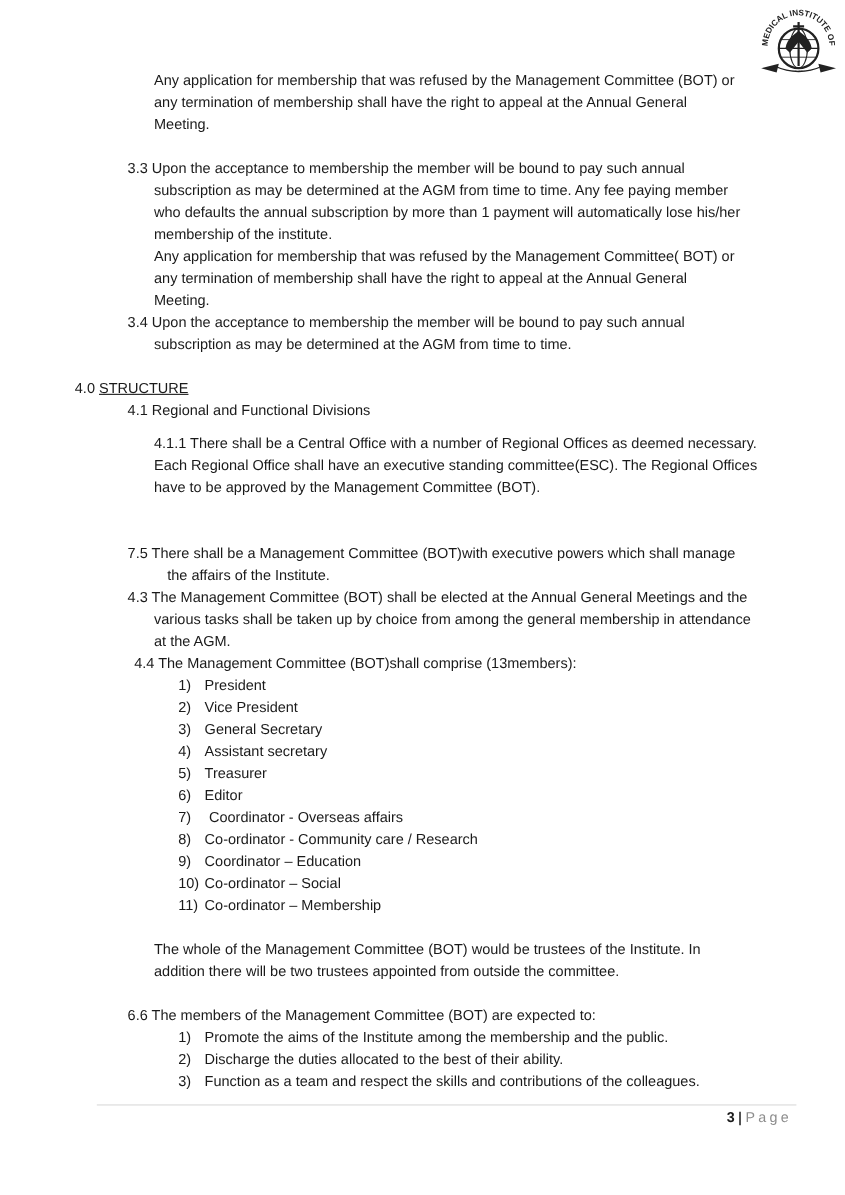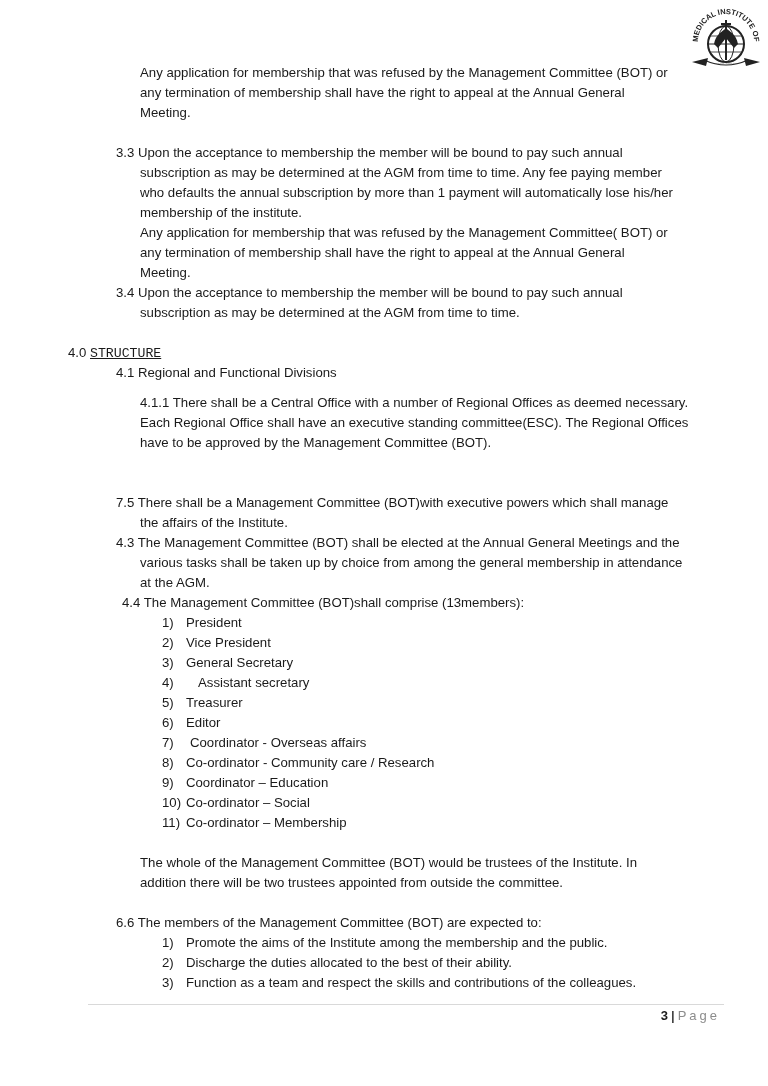--- a/index.html
+++ b/index.html
@@ -1,20 +1,20 @@
 <!DOCTYPE html>
 <html><head>
   <meta charset="utf-8">
   <style>
     html, body { margin: 0; padding: 0; background: #ffffff; }
     body { width: 768px; height: 1086px; position: relative; overflow: hidden;
            font-family: "Liberation Sans", sans-serif; color: #1a1a1a; font-size: 13.2px; }
     .ln { position: absolute; white-space: nowrap; line-height: 20px; }
     .logo { position: absolute; left: 688px; top: 4px; width: 76px; height: 68px; }
-    .u { text-decoration: underline; font-family: Liberation Mono, monospace; }
+    .u { text-decoration: underline; }
     .footer-rule { position: absolute; left: 88px; top: 1004px; width: 636px; height: 1px; background: #d9d9d9; }
     .page-num { position: absolute; left: 630px; top: 1006px; width: 90px; text-align: right; font-size: 13px; line-height: 20px; }
     .page-num .n { color: #1a1a1a; font-weight: bold; }
     .page-num .sep { color: #444; font-weight: bold; margin: 0 3px; }
     .page-num .p { color: #8c8c8c; letter-spacing: 3px; }
   </style>
 </head>
 <body>
 
 <svg class="logo" viewBox="0 0 76 68">
@@ -52,33 +52,33 @@
 <div class="ln" style="left:140px;top:303px">subscription as may be determined at the AGM from time to time.</div>
 
 <div class="ln" style="left:68px;top:343px"><span>4.0 </span><span class="u">STRUCTURE</span></div>
 <div class="ln" style="left:116px;top:363px">4.1 Regional and Functional Divisions</div>
 
 <div class="ln" style="left:140px;top:393px">4.1.1 There shall be a Central Office with a number of Regional Offices as deemed necessary.</div>
 <div class="ln" style="left:140px;top:413px">Each Regional Office shall have an executive standing committee(ESC). The Regional Offices</div>
 <div class="ln" style="left:140px;top:433px">have to be approved by the Management Committee (BOT).</div>
 
 <div class="ln" style="left:116px;top:493px">7.5 There shall be a Management Committee (BOT)with executive powers which shall manage</div>
-<div class="ln" style="left:140px;top:513px">the affairs of the Institute.</div>
+<div class="ln" style="left:152px;top:513px">the affairs of the Institute.</div>
 
 <div class="ln" style="left:116px;top:533px">4.3 The Management Committee (BOT) shall be elected at the Annual General Meetings and the</div>
 <div class="ln" style="left:140px;top:553px">various tasks shall be taken up by choice from among the general membership in attendance</div>
 <div class="ln" style="left:140px;top:573px">at the AGM.</div>
 
 <div class="ln" style="left:122px;top:593px">4.4 The Management Committee (BOT)shall comprise (13members):</div>
 
 <div>
   <div class="ln" style="left:162px;top:613px"><span>1)</span><span style="position:absolute;left:24px">President</span></div>
   <div class="ln" style="left:162px;top:633px"><span>2)</span><span style="position:absolute;left:24px">Vice President</span></div>
   <div class="ln" style="left:162px;top:653px"><span>3)</span><span style="position:absolute;left:24px">General Secretary</span></div>
-  <div class="ln" style="left:162px;top:673px"><span>4)</span><span style="position:absolute;left:36px">Assistant secretary</span></div>
+  <div class="ln" style="left:162px;top:673px"><span>4)</span><span style="position:absolute;left:24px">Assistant secretary</span></div>
   <div class="ln" style="left:162px;top:693px"><span>5)</span><span style="position:absolute;left:24px">Treasurer</span></div>
   <div class="ln" style="left:162px;top:713px"><span>6)</span><span style="position:absolute;left:24px">Editor</span></div>
   <div class="ln" style="left:162px;top:733px"><span>7)</span><span style="position:absolute;left:28px">Coordinator - Overseas affairs</span></div>
   <div class="ln" style="left:162px;top:753px"><span>8)</span><span style="position:absolute;left:24px">Co-ordinator - Community care / Research</span></div>
   <div class="ln" style="left:162px;top:773px"><span>9)</span><span style="position:absolute;left:24px">Coordinator – Education</span></div>
   <div class="ln" style="left:162px;top:793px"><span>10)</span><span style="position:absolute;left:24px">Co-ordinator – Social</span></div>
   <div class="ln" style="left:162px;top:813px"><span>11)</span><span style="position:absolute;left:24px">Co-ordinator – Membership</span></div>
 </div>
 
 <div class="ln" style="left:140px;top:853px">The whole of the Management Committee (BOT) would be trustees of the Institute. In</div>

